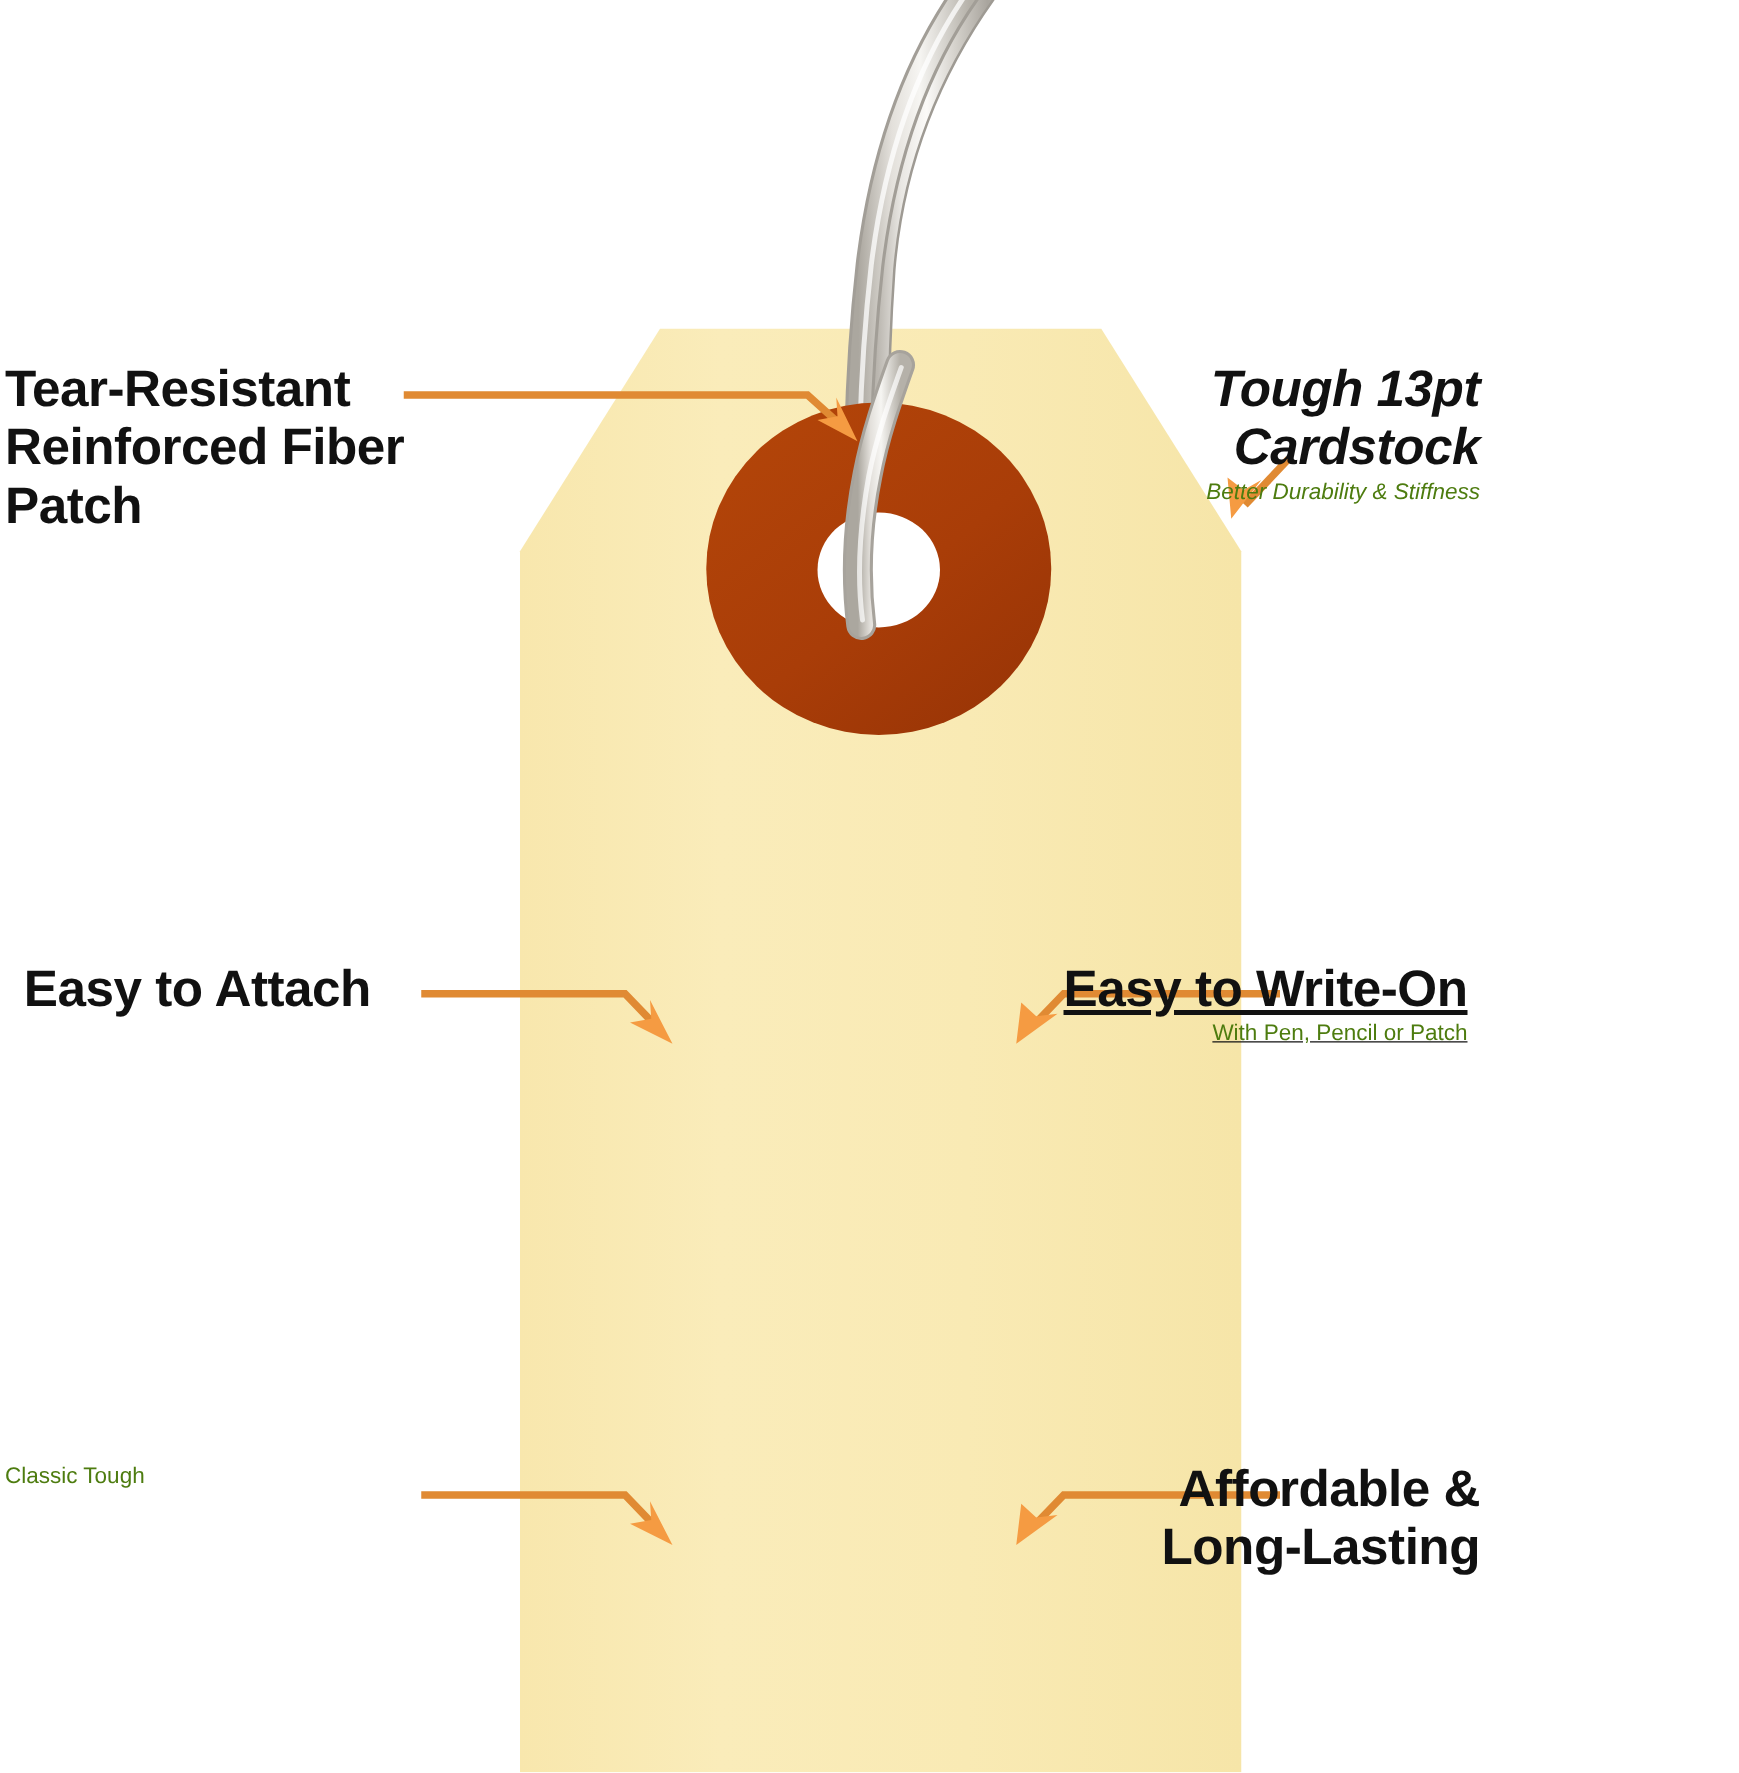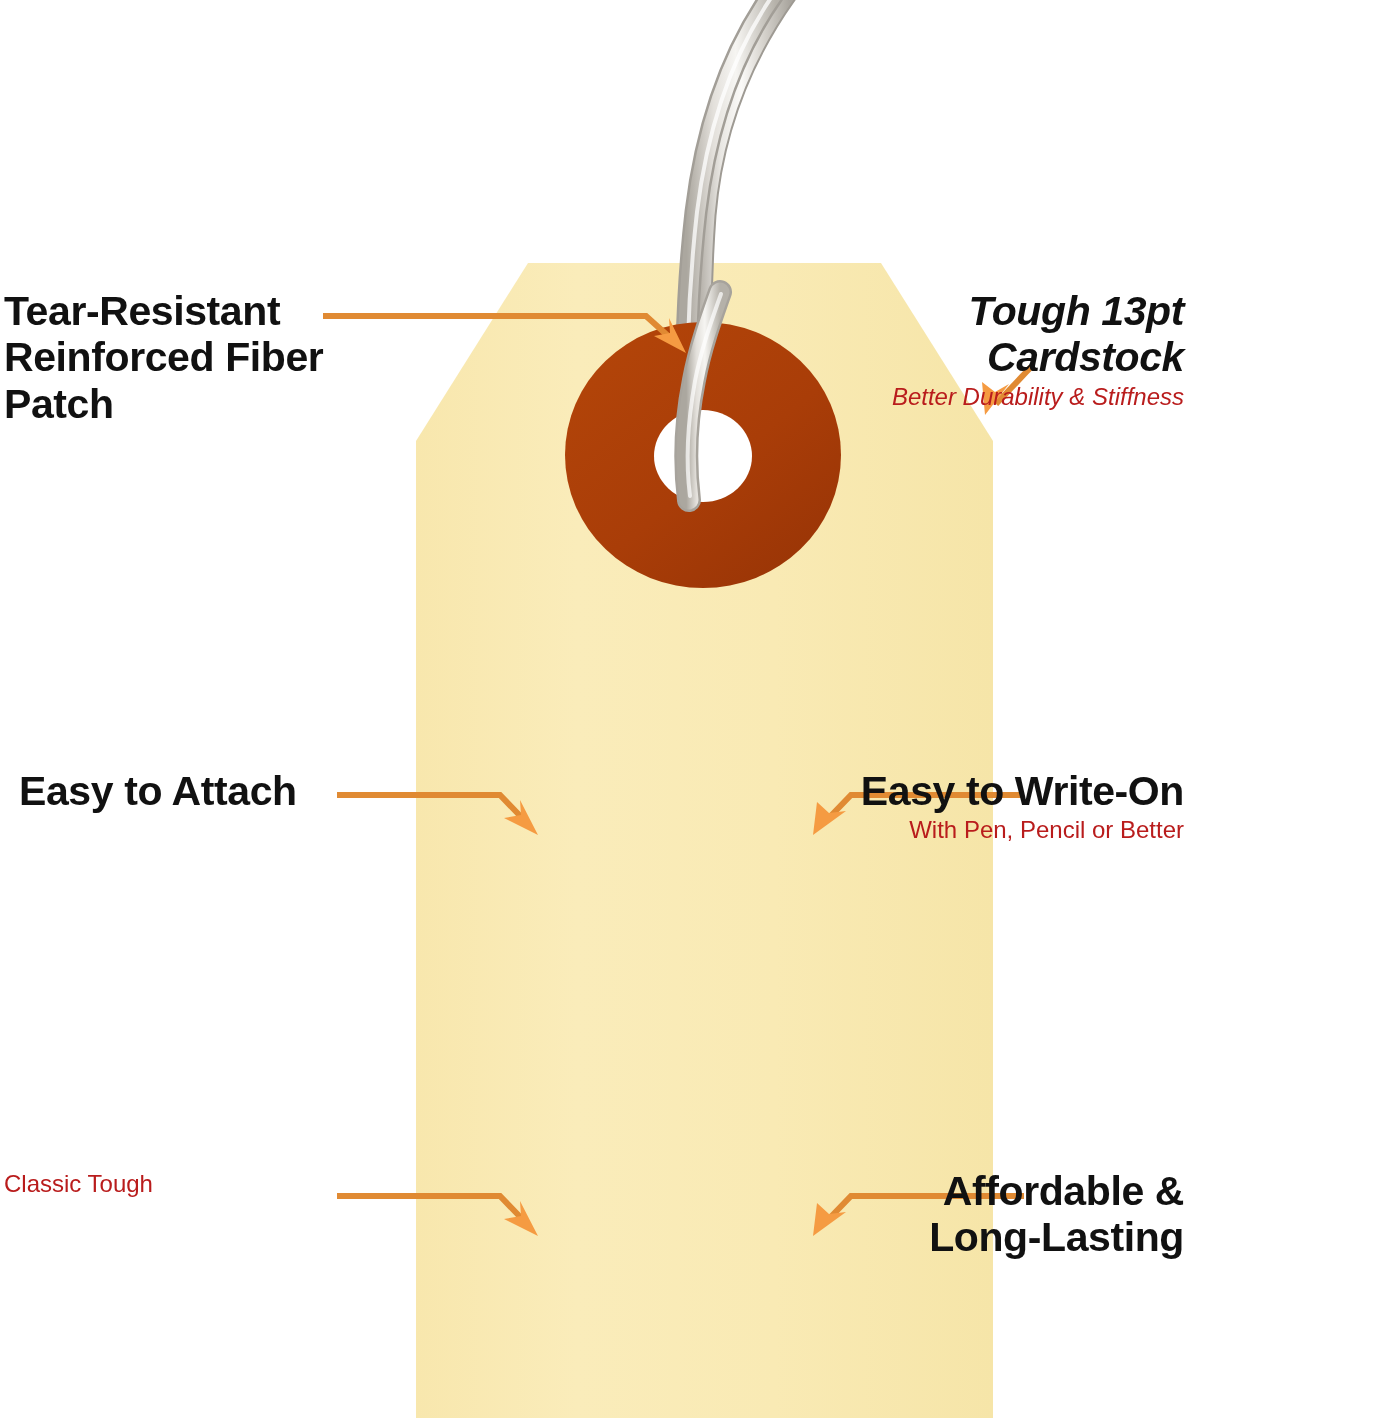--- a/index.html
+++ b/index.html
@@ -40,34 +40,34 @@
   .callout .head {
     font-weight: bold;
     font-size: 41px;
     line-height: 1.13;
     letter-spacing: -0.4px;
     color: #111111;
     white-space: pre-line;
     margin: 0;
   }
   .callout .sub {
-    font-size: 24px;
+    font-size: 18px;
     line-height: 1.2;
-    color: #b91c1c;
+    color: #4d7c0f;
     margin: 2px 0 0 0;
     white-space: pre-line;
   }
   .callout.left  { text-align: left;  }
   .callout.right { text-align: right; }
 
   
   #co-fiber   { left: 4px;   top: 288px; width: 420px; }
   #co-card    { right: 8px;  top: 288px; width: 430px; font-style: italic; }
   #co-attach  { left: 19px;   top: 768px; width: 420px; }
-  #co-write   { right: 8px;  top: 768px; width: 430px; }
+  #co-write   { right: 18px;  top: 768px; width: 430px; text-decoration: underline; }
   #co-manila  { left: 4px;   top: 1168px; width: 420px; }
   #co-afford  { right: 8px;  top: 1168px; width: 430px; }
 
   #co-card .head, #co-write .head, #co-afford .head { text-align: right; }
   #co-card .sub,  #co-write .sub,  #co-afford .sub  { text-align: right; }
 </style>
 </head>
 <body>
 
 <div id="stage">
@@ -161,21 +161,21 @@
     <p class="sub">Better Durability &amp; Stiffness</p>
   </div>
 
   <div class="callout left" id="co-attach">
     <p class="head">Easy to Attach</p>
 
   </div>
 
   <div class="callout right" id="co-write">
     <p class="head">Easy to Write-On</p>
-    <p class="sub">With Pen, Pencil or Better</p>
+    <p class="sub">With Pen, Pencil or Patch</p>
   </div>
 
   <div class="callout left" id="co-manila">
     <p class="sub">Classic Tough</p>
   </div>
 
   <div class="callout right" id="co-afford">
     <p class="head">Affordable &amp;
 Long-Lasting</p>
 

